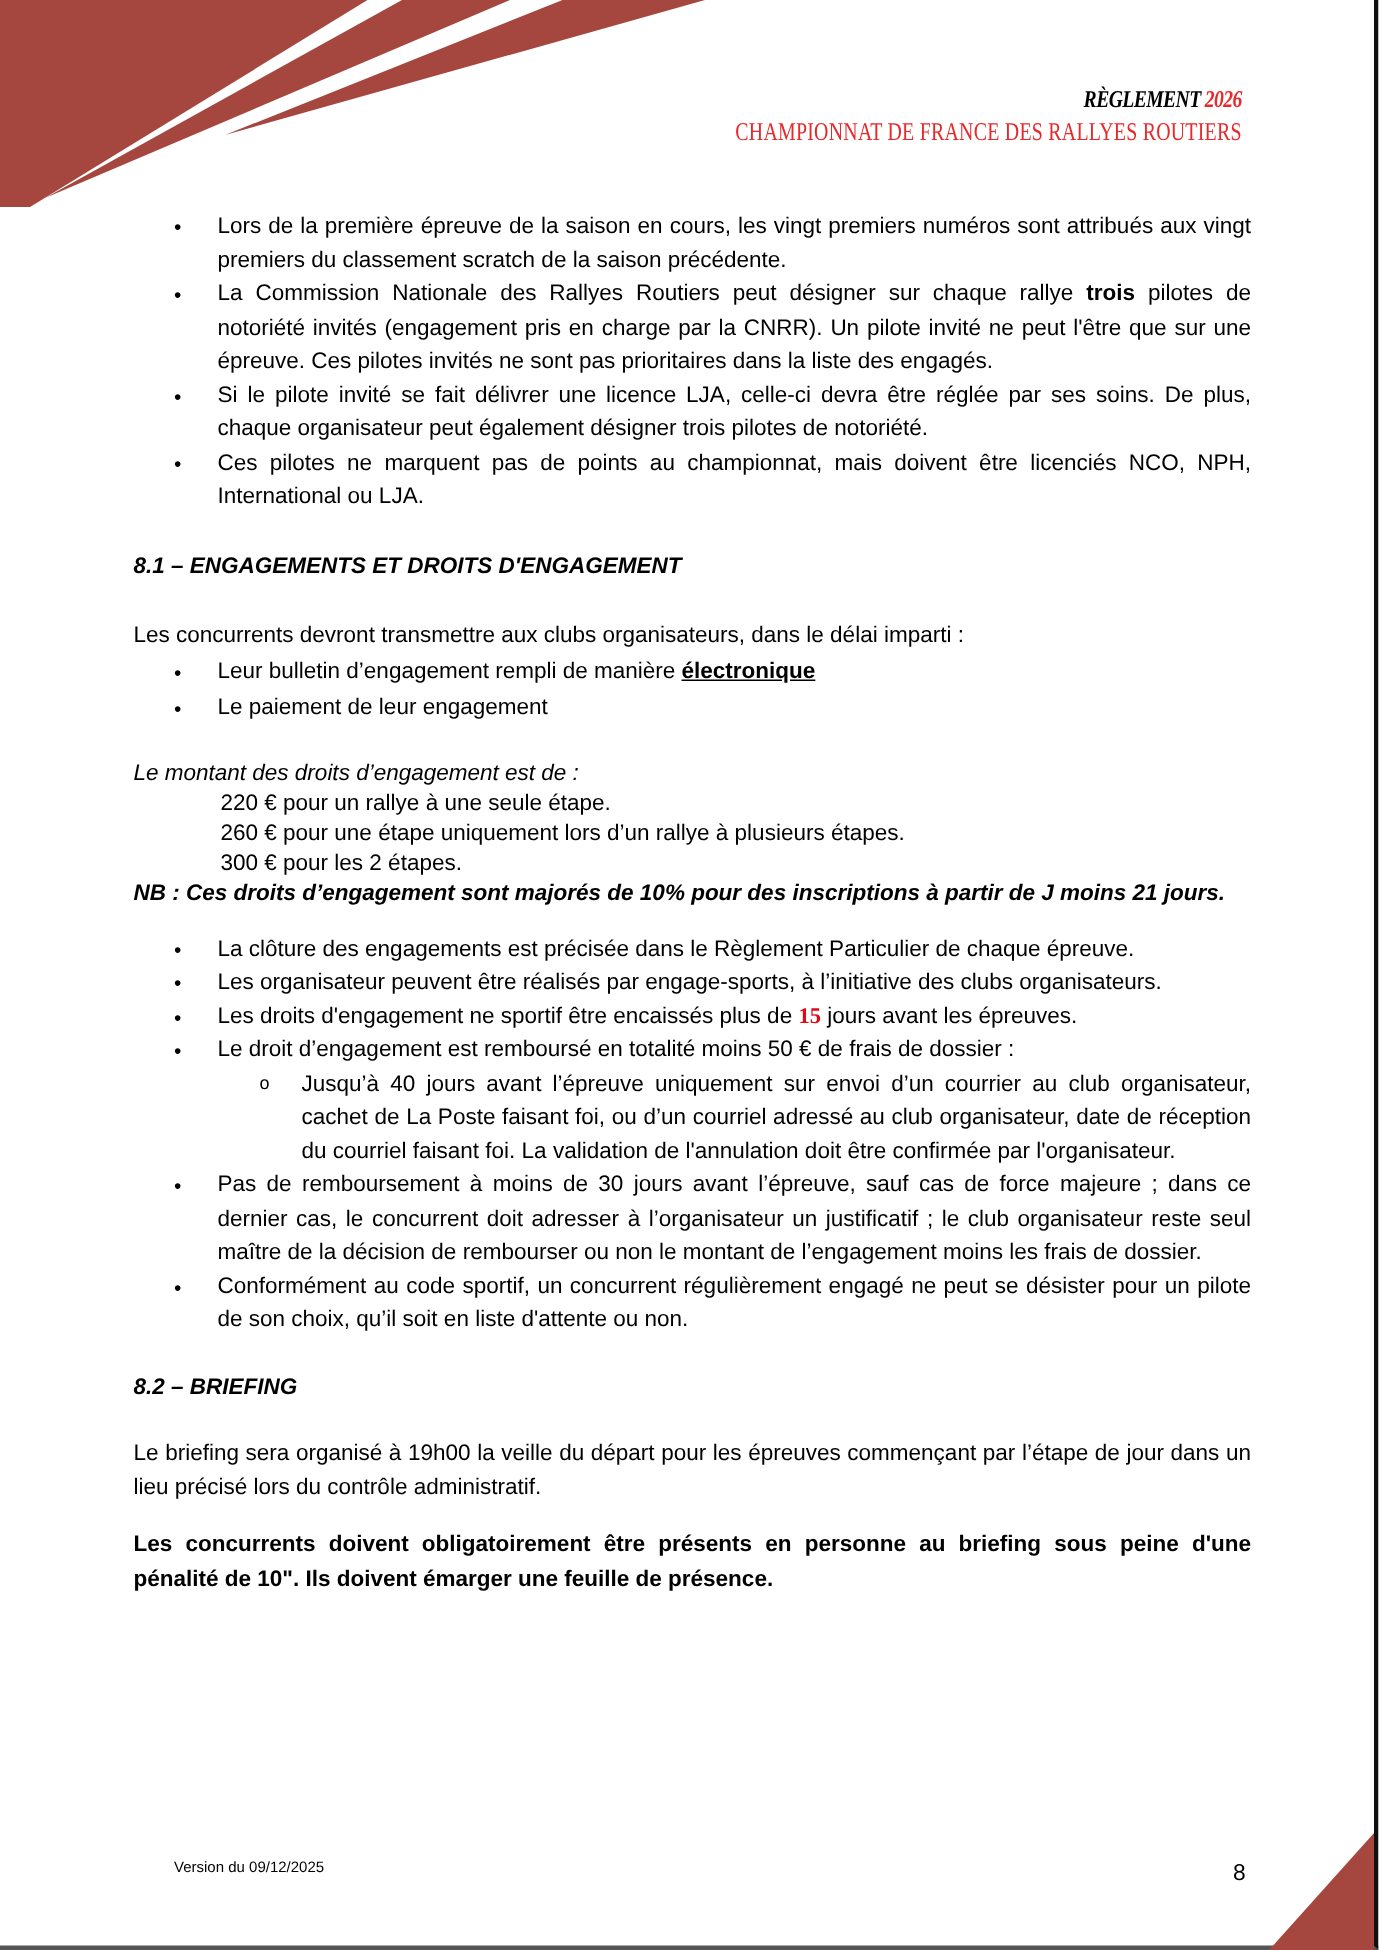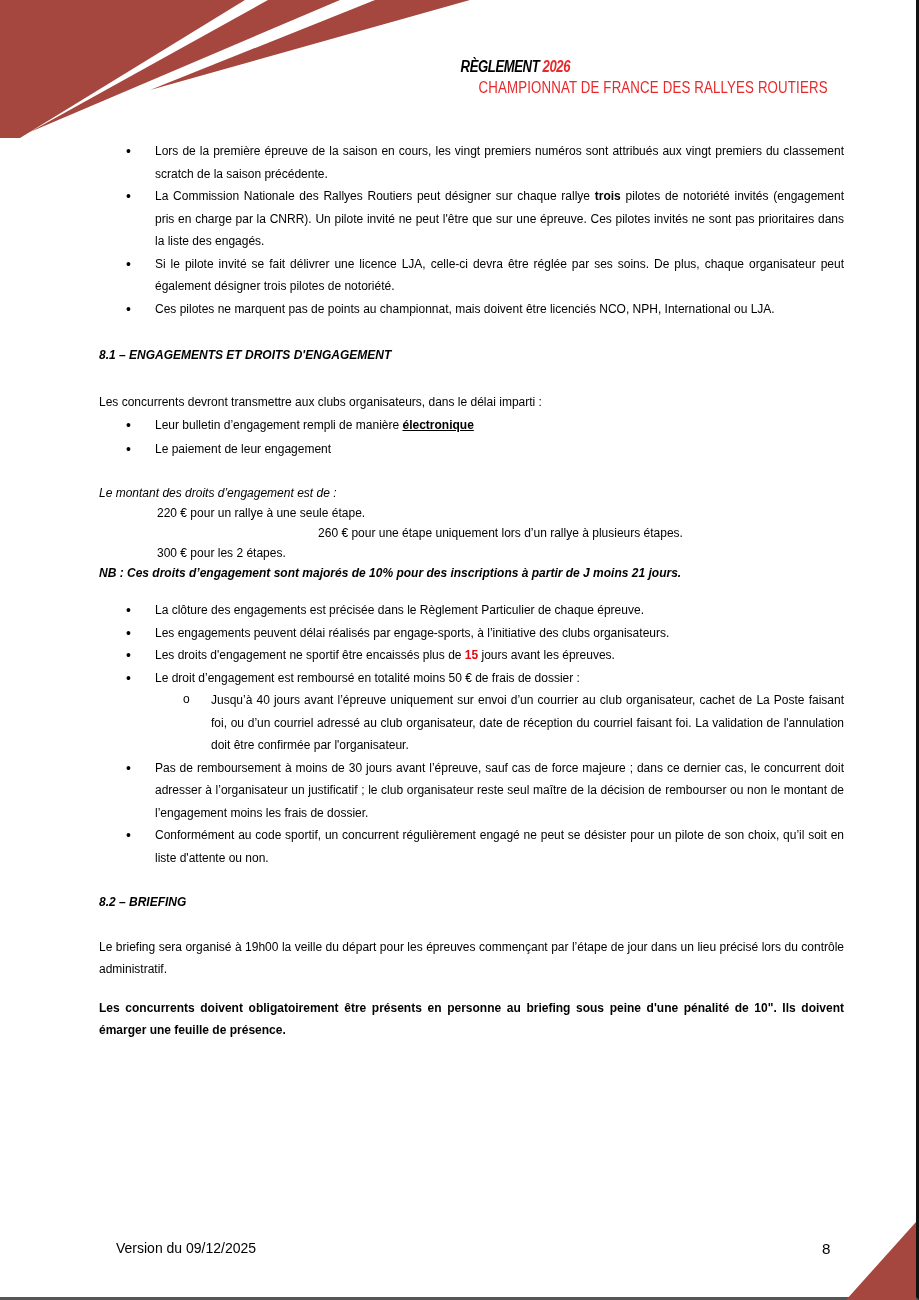--- a/index.html
+++ b/index.html
@@ -1,35 +1,35 @@
 <!DOCTYPE html>
 <html><head>
   <meta charset="utf-8">
   <style>
     html, body { margin: 0; padding: 0; background: #ffffff; }
     body { width: 919px; height: 1300px; position: relative; overflow: hidden; font-family: "Liberation Sans", sans-serif; color: #000; }
     .page { position: absolute; left: 0; top: 0; width: 916px; height: 1297px; background: #fff; border-right: 3px solid #111; border-bottom: 3px solid #555; }
     .deco { position: absolute; left: 0; top: 0; }
-    .header { position: absolute; right: 88px; top: 57px; font-family: Liberation Sans, sans-serif; }
+    .header { position: absolute; right: 88px; top: 57px; text-align: right; font-family: Liberation Serif, serif; }
     .header .line1 { font-size: 16px; font-weight: bold; font-style: italic; letter-spacing: -0.5px; transform: scaleX(0.82); transform-origin: right; line-height: 20px; }
     .header .line1 .year { color: #e8282b; }
     .header .line2 { font-size: 17px; color: #e8282b; transform: scaleX(0.78); transform-origin: right; line-height: 22px; letter-spacing: 0.2px; }
-    .content { position: absolute; left: 99px; top: 140px; width: 745px; font-size: 12px; line-height: 22.5px; }
+    .content { position: absolute; left: 89px; top: 140px; width: 745px; font-size: 15px; line-height: 22.5px; }
     ul.bul { list-style: none; margin: 0; padding: 0; }
     ul.bul > li { position: relative; padding-left: 56px; text-align: justify; }
     ul.bul > li::before { content: "\2022"; position: absolute; left: 27px; top: 0; font-size: 14px; }
     ul.sub { list-style: none; margin: 0; padding: 0; }
     ul.sub > li { position: relative; padding-left: 56px; text-align: justify; }
     ul.sub > li::before { content: "o"; position: absolute; left: 28px; top: -1px; font-size: 12px; }
     .h { font-weight: bold; margin: 0; font-style: italic; }
     p { margin: 0; }
     .amt { padding-left: 58px; }
-    .red { color: #e30613; font-weight: bold; }
+    .red { color: #e30613; font-weight: bold; font-family: Liberation Serif, serif; }
     .ul-b { font-weight: bold; text-decoration: underline; }
-    .footer-left { position: absolute; left: 116px; top: 1240px; font-size: 14px; }
+    .footer-left { position: absolute; left: 116px; top: 1240px; font-size: 10px; }
     .footer-right { position: absolute; left: 822px; top: 1240px; font-size: 15.2px; }
   </style>
 </head>
 <body>
 
 <div class="page">
 
   <svg class="deco" width="480" height="145" viewBox="0 0 480 145">
     <polygon points="0,0 245,0 20,138 0,138" fill="#a5473f"></polygon>
     <polygon points="268,0 340,0 30,132" fill="#a5473f"></polygon>
@@ -63,28 +63,28 @@
 
     <p>Les concurrents devront transmettre aux clubs organisateurs, dans le délai imparti :</p>
     <ul class="bul" style="line-height:24px;">
       <li><span>Leur bulletin d’engagement rempli de manière </span><span class="ul-b">électronique</span></li>
       <li><span>Le paiement de leur engagement</span></li>
     </ul>
 
     <div style="height:22px"></div>
     <p style="line-height:20px;font-style:italic;">Le montant des droits d’engagement est de :</p>
     <p class="amt" style="line-height:20px;">220 € pour un rallye à une seule étape.</p>
-    <p class="amt" style="line-height:20px;text-align:center;">260 € pour une étape uniquement lors d’un rallye à plusieurs étapes.</p>
+    <p class="amt" style="line-height:20px;">260 € pour une étape uniquement lors d’un rallye à plusieurs étapes.</p>
     <p class="amt" style="line-height:20px;">300 € pour les 2 étapes.</p>
     <p class="h" style="line-height:20px;">NB : Ces droits d’engagement sont majorés de 10% pour des inscriptions à partir de J moins 21 jours.</p>
 
     <div style="height:16px"></div>
     <ul class="bul">
       <li>La clôture des engagements est précisée dans le Règlement Particulier de chaque épreuve.</li>
-      <li>Les engagements peuvent délai réalisés par engage-sports, à l’initiative des clubs organisateurs.</li>
+      <li>Les organisateur peuvent être réalisés par engage-sports, à l’initiative des clubs organisateurs.</li>
       <li><span>Les droits d'engagement ne sportif être encaissés plus de </span><span class="red">15</span><span> jours avant les épreuves.</span></li>
       <li><span>Le droit d’engagement est remboursé en totalité moins 50 € de frais de dossier :</span>
         <ul class="sub">
           <li>Jusqu’à 40 jours avant l’épreuve uniquement sur envoi d’un courrier au club organisateur, cachet de La Poste faisant foi, ou d’un courriel adressé au club organisateur, date de réception du courriel faisant foi. La validation de l'annulation doit être confirmée par l'organisateur.</li>
         </ul>
       </li>
       <li>Pas de remboursement à moins de 30 jours avant l’épreuve, sauf cas de force majeure ; dans ce dernier cas, le concurrent doit adresser à l’organisateur un justificatif ; le club organisateur reste seul maître de la décision de rembourser ou non le montant de l’engagement moins les frais de dossier.</li>
       <li>Conformément au code sportif, un concurrent régulièrement engagé ne peut se désister pour un pilote de son choix, qu’il soit en liste d'attente ou non.</li>
     </ul>
 

